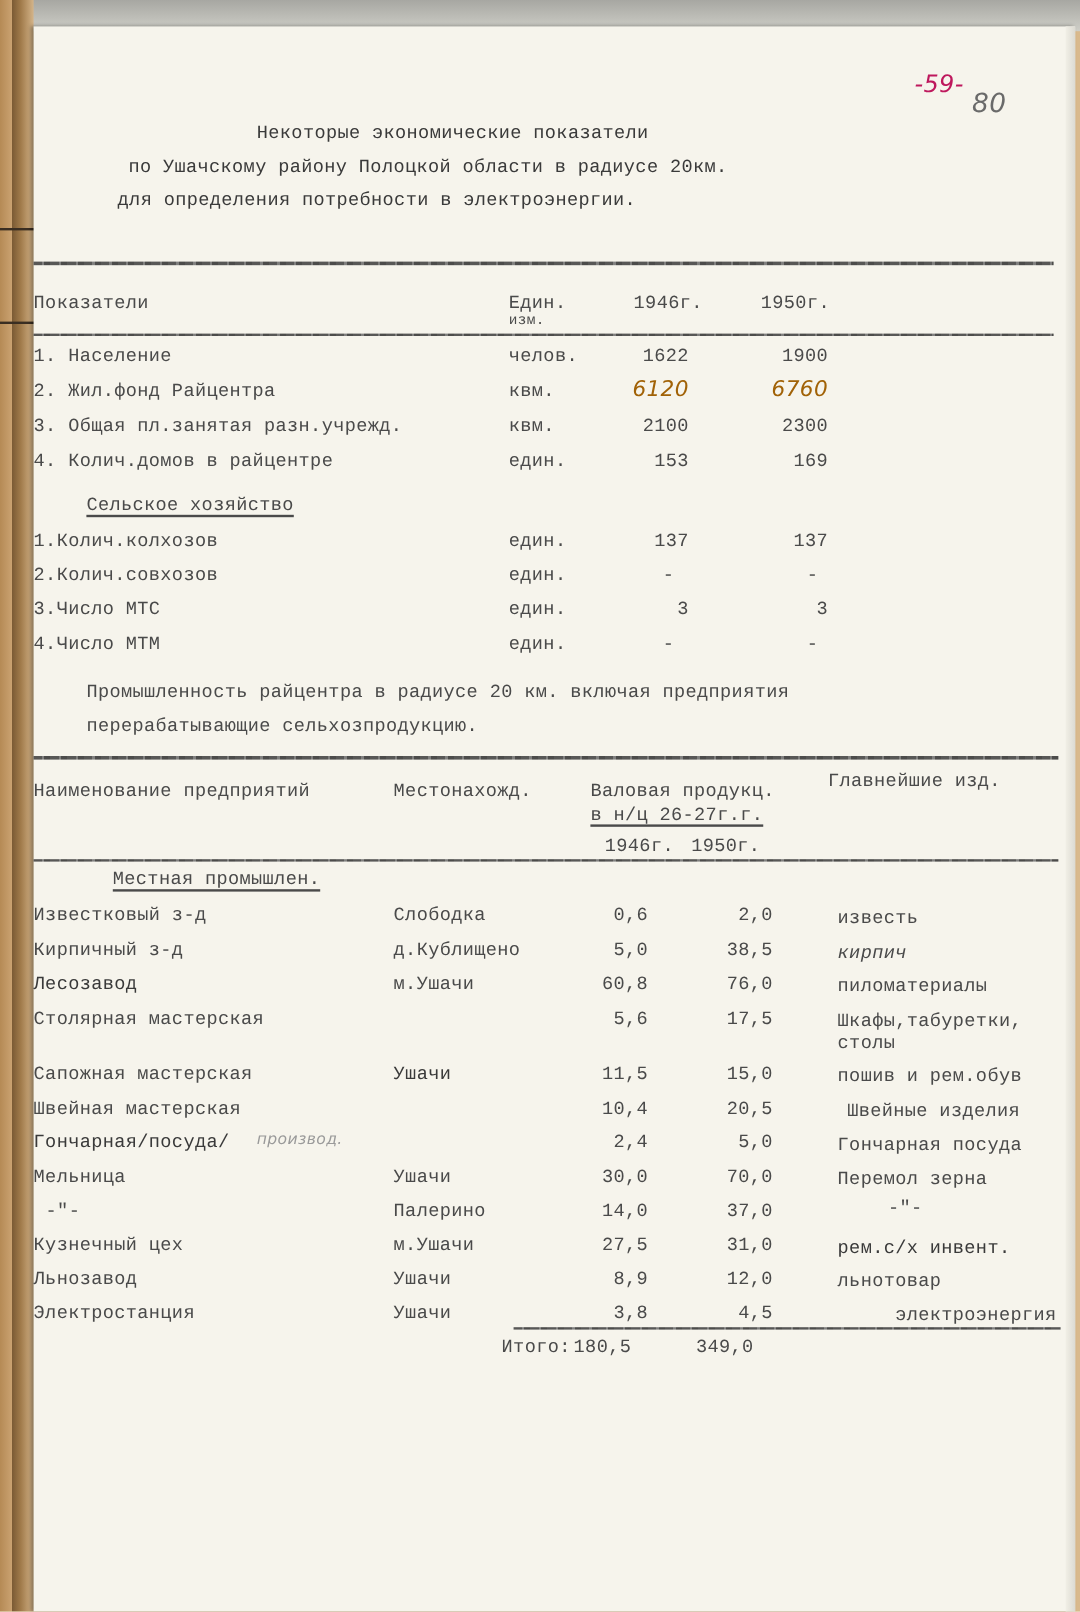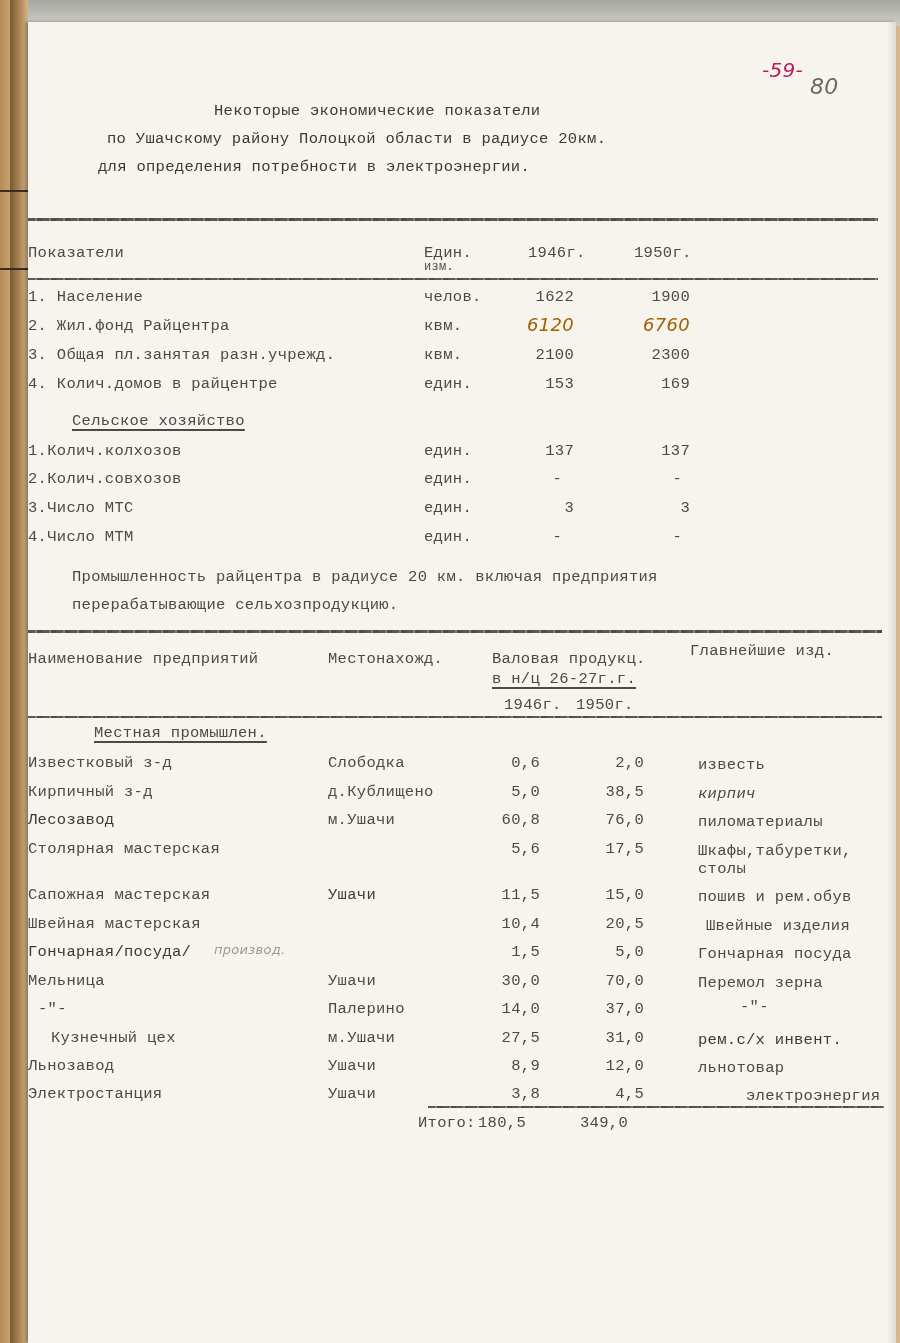--- a/index.html
+++ b/index.html
@@ -176,40 +176,40 @@
       <div class="txt" style="left:0; top:893px;">Швейная мастерская</div>
       <div class="txt" style="left:300px; top:893px;"></div>
       <div class="txt r" style="left:456px; width:56px; top:893px;">10,4</div>
       <div class="txt r" style="left:560px; width:56px; top:893px;">20,5</div>
       <div class="txt" style="left:678px; top:895px;">Швейные изделия</div>
     </div>
     <div>
       <div class="txt dark" style="left:0; top:921px;">Гончарная/посуда/</div>
       <div class="txt pencil" style="left:186px; top:920px;">производ.</div>
       <div class="txt" style="left:300px; top:921px;"></div>
-      <div class="txt r" style="left:456px; width:56px; top:921px;">1,5</div>
+      <div class="txt r" style="left:456px; width:56px; top:921px;">2,4</div>
       <div class="txt r" style="left:560px; width:56px; top:921px;">5,0</div>
       <div class="txt" style="left:670px; top:923px;">Гончарная посуда</div>
     </div>
     <div>
       <div class="txt" style="left:0; top:950px;">Мельница</div>
       <div class="txt" style="left:300px; top:950px;">Ушачи</div>
       <div class="txt r" style="left:456px; width:56px; top:950px;">30,0</div>
       <div class="txt r" style="left:560px; width:56px; top:950px;">70,0</div>
       <div class="txt" style="left:670px; top:952px;">Перемол зерна</div>
     </div>
     <div>
       <div class="txt" style="left:10px; top:978px;">-"-</div>
       <div class="txt" style="left:300px; top:978px;">Палерино</div>
       <div class="txt r" style="left:456px; width:56px; top:978px;">14,0</div>
       <div class="txt r" style="left:560px; width:56px; top:978px;">37,0</div>
       <div class="txt" style="left:712px; top:976px;">-"-</div>
     </div>
     <div>
-      <div class="txt" style="left:0; top:1007px;padding-left:23px;">Кузнечный цех</div>
+      <div class="txt" style="left:0; top:1007px;">Кузнечный цех</div>
       <div class="txt" style="left:300px; top:1007px;">м.Ушачи</div>
       <div class="txt r" style="left:456px; width:56px; top:1007px;">27,5</div>
       <div class="txt r" style="left:560px; width:56px; top:1007px;">31,0</div>
       <div class="txt dark" style="left:670px; top:1009px;">рем.с/х инвент.</div>
     </div>
     <div>
       <div class="txt" style="left:0; top:1035px;">Льнозавод</div>
       <div class="txt" style="left:300px; top:1035px;">Ушачи</div>
       <div class="txt r" style="left:456px; width:56px; top:1035px;">8,9</div>
       <div class="txt r" style="left:560px; width:56px; top:1035px;">12,0</div>

